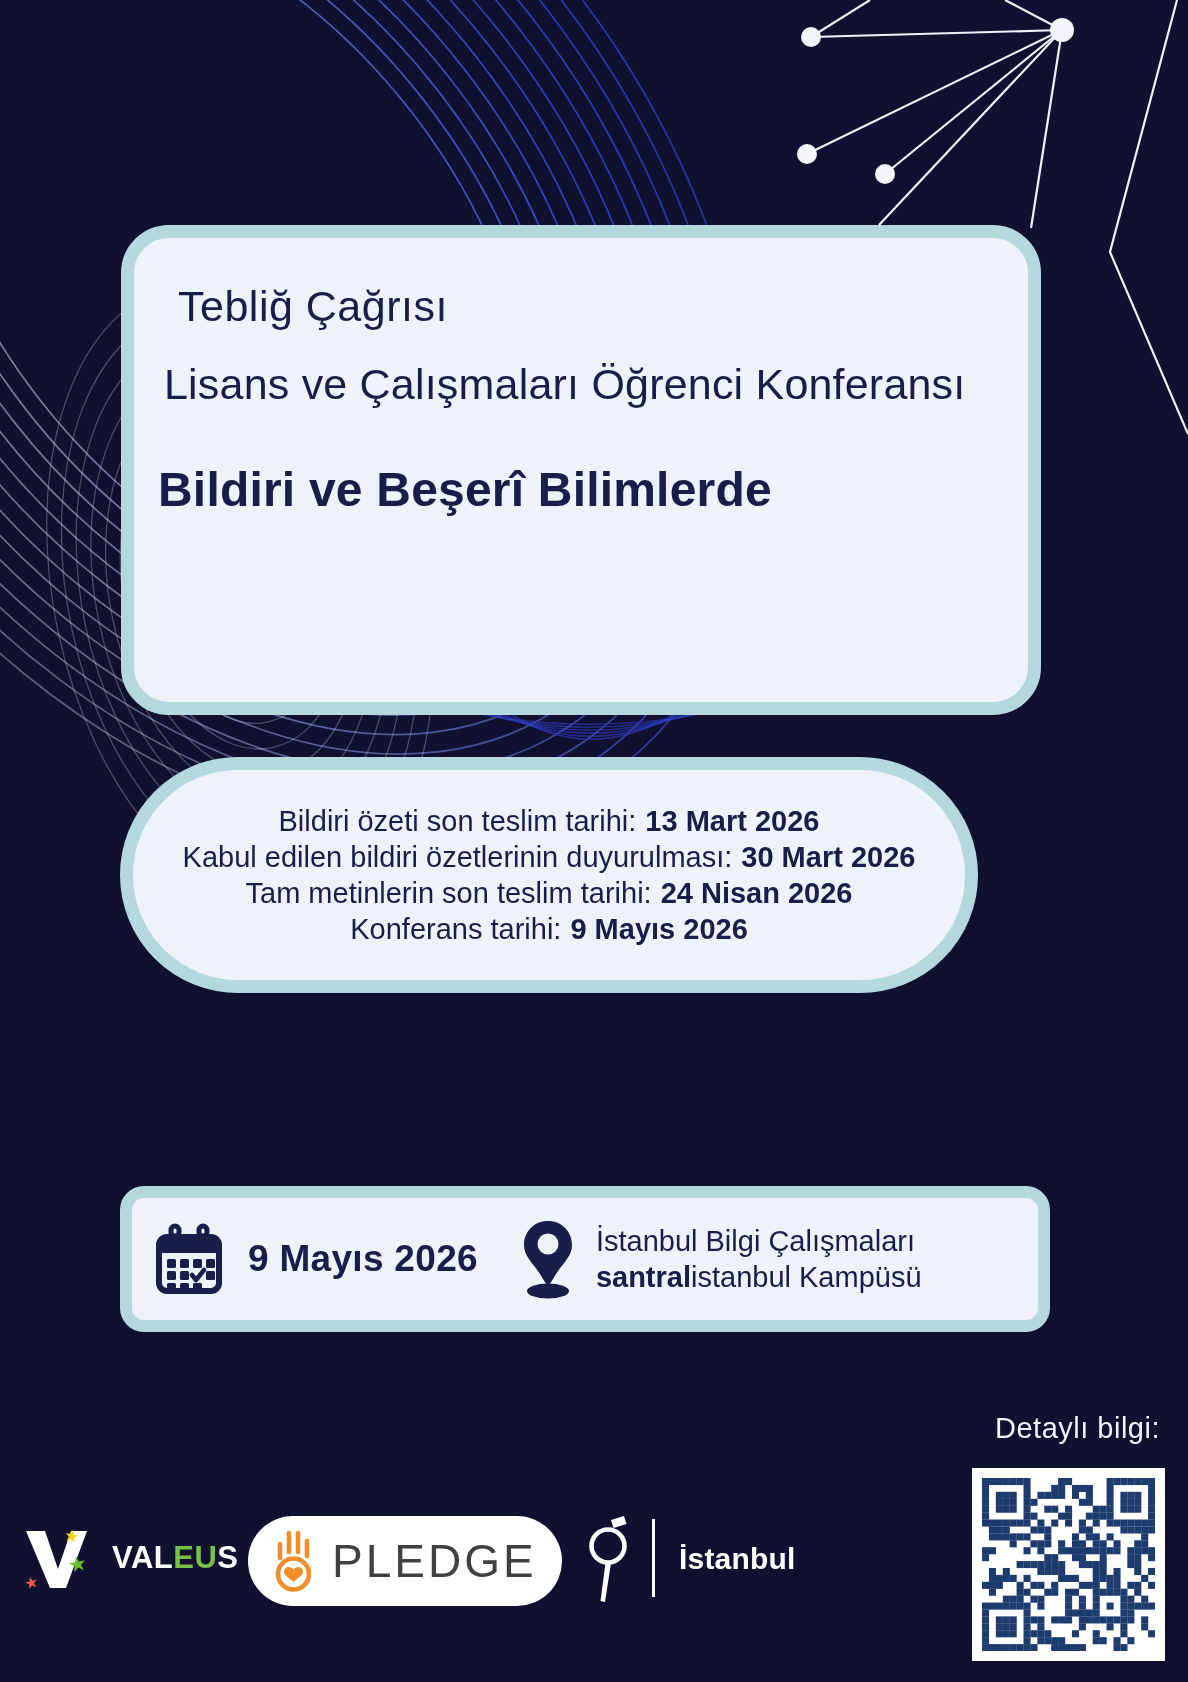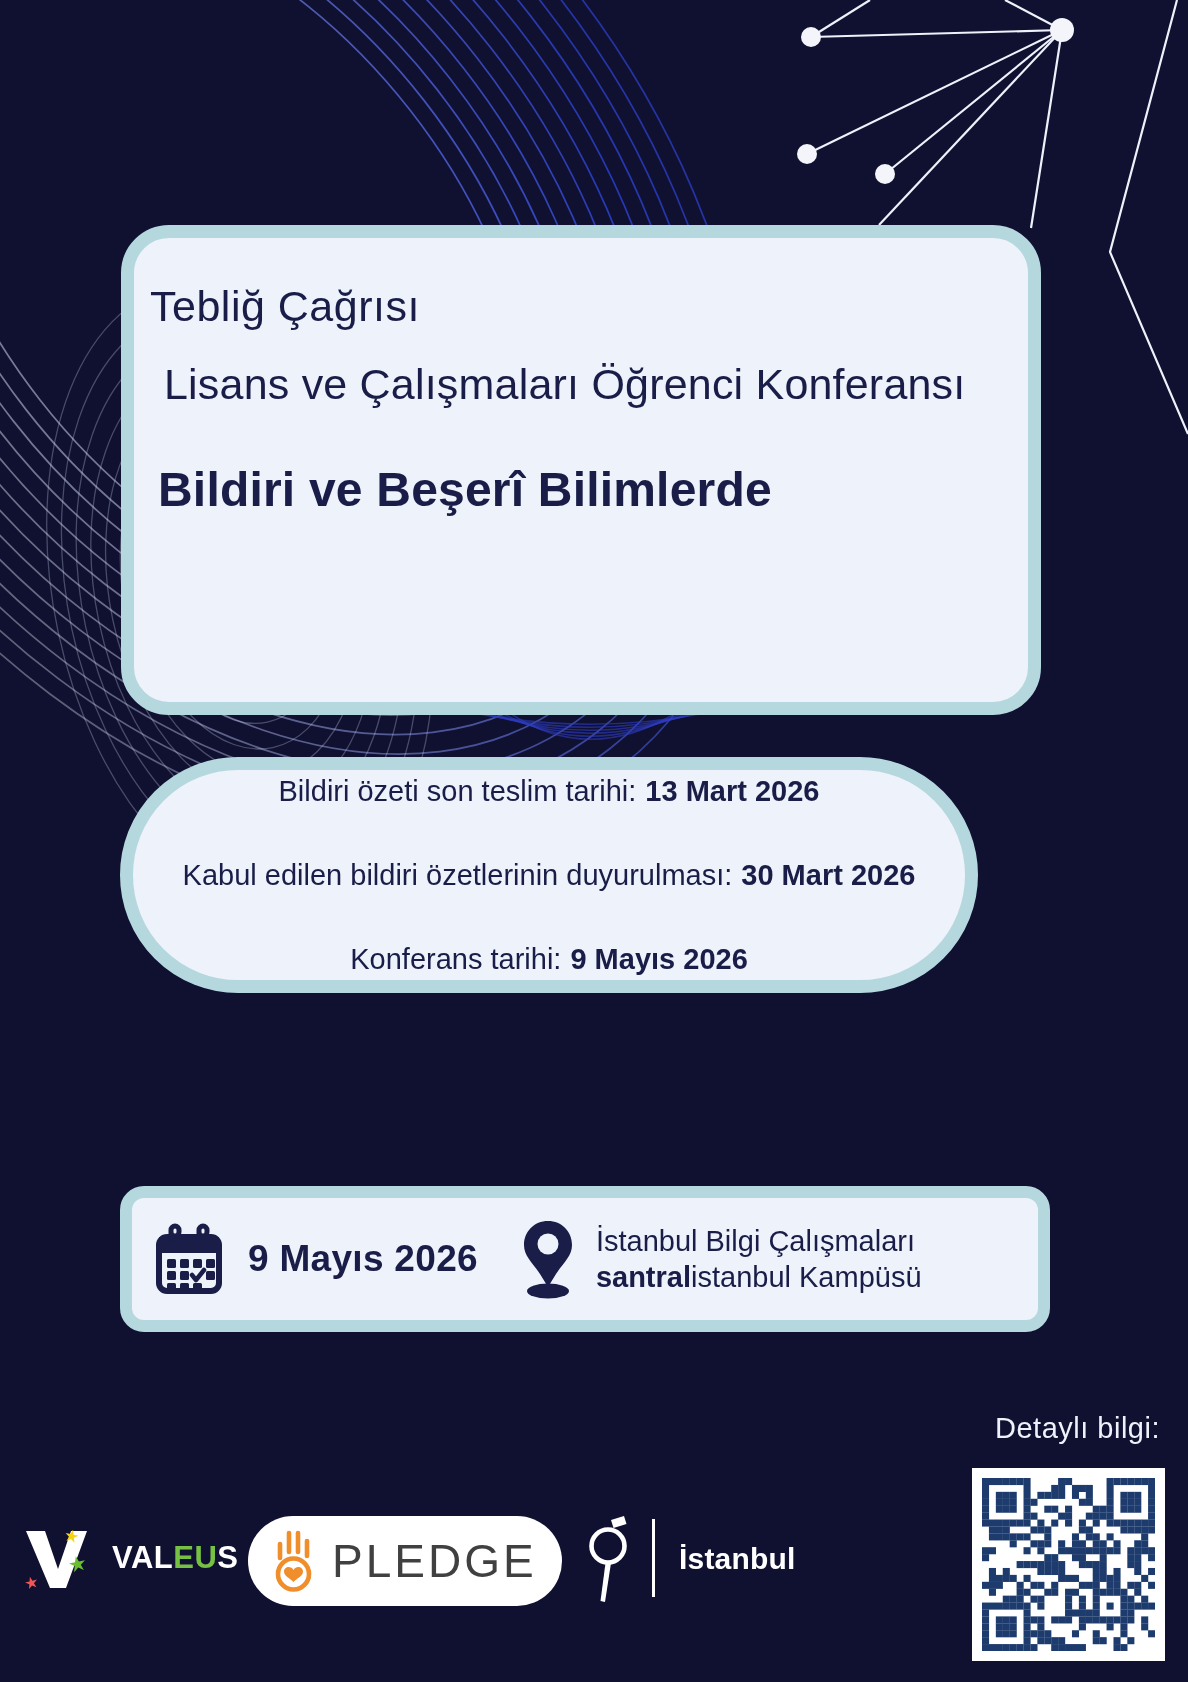--- a/index.html
+++ b/index.html
@@ -10,30 +10,30 @@
   }
   svg{display:block;}
   .bg-curves,.constellation{position:absolute;left:0;top:0;pointer-events:none;}
 
   
   .main-card{
     position:absolute;left:121px;top:225px;width:920px;height:490px;
     box-sizing:border-box;background:#eef2fa;border:13px solid #b5d8de;
     border-radius:48px;color:#191d48;
   }
-  .card-kicker{position:absolute;left:16px;top:44px;margin:0;font-size:43px;font-weight:500;letter-spacing:.5px;}
+  .card-kicker{position:absolute;left:44px;top:44px;margin:0;font-size:43px;font-weight:500;letter-spacing:.5px;}
   .card-subtitle{position:absolute;left:30px;top:122px;margin:0;font-size:43px;font-weight:500;letter-spacing:.2px;}
   .card-heading{position:absolute;left:24px;top:222px;margin:0;font-size:48px;font-weight:800;line-height:60px;letter-spacing:.2px;}
 
   
   .dates-pill{
     position:absolute;left:120px;top:757px;width:858px;height:236px;
     box-sizing:border-box;background:#eef2fa;border:13px solid #b5d8de;border-radius:120px;
     display:flex;flex-direction:column;justify-content:center;align-items:center;
-    color:#191d48;font-size:29px;line-height:36px;font-weight:500;gap:48px;
+    color:#191d48;font-size:29px;line-height:36px;font-weight:500;
   }
   .date-line{white-space:nowrap;}
   .date-line strong{margin-left:9px;font-weight:700;}
 
   
   .event-card{
     position:absolute;left:120px;top:1186px;width:930px;height:146px;
     box-sizing:border-box;background:#eef2fa;border:12px solid #b5d8de;border-radius:24px;
     display:flex;align-items:center;color:#191d48;
   }
@@ -134,20 +134,21 @@
 
   <section class="main-card">
     <p class="card-kicker">Tebliğ Çağrısı</p>
     <p class="card-subtitle">Lisans ve Çalışmaları Öğrenci Konferansı</p>
     <h1 class="card-heading"><span>Bildiri ve Beşerî  Bilimlerde</span><br></h1>
   </section>
 
   <section class="dates-pill">
     <div class="date-line"><span>Bildiri özeti son teslim tarihi:</span><strong>13 Mart 2026</strong></div>
     <div class="date-line"><span>Kabul edilen bildiri özetlerinin duyurulması:</span><strong>30 Mart 2026</strong></div>
+    <div class="date-line"><span>Tam metinlerin son teslim tarihi:</span><strong>24 Nisan 2026</strong></div>
     <div class="date-line"><span>Konferans tarihi:</span><strong>9 Mayıs 2026</strong></div>
   </section>
 
   <section class="event-card">
     <svg class="cal-icon" width="70" height="72" viewBox="0 0 70 72">
       <rect x="5" y="14" width="60" height="54" rx="8" fill="none" stroke="#191d48" stroke-width="6"></rect>
       <path d="M5 14 h60 v16 h-60 Z" fill="#191d48"></path>
       <g fill="none" stroke="#191d48" stroke-width="5" stroke-linecap="round">
         <path d="M17 16 v-9 a4 4 0 0 1 8 0 v2 a4 4 0 0 1 -8 0"></path>
         <path d="M45 16 v-9 a4 4 0 0 1 8 0 v2 a4 4 0 0 1 -8 0"></path>

